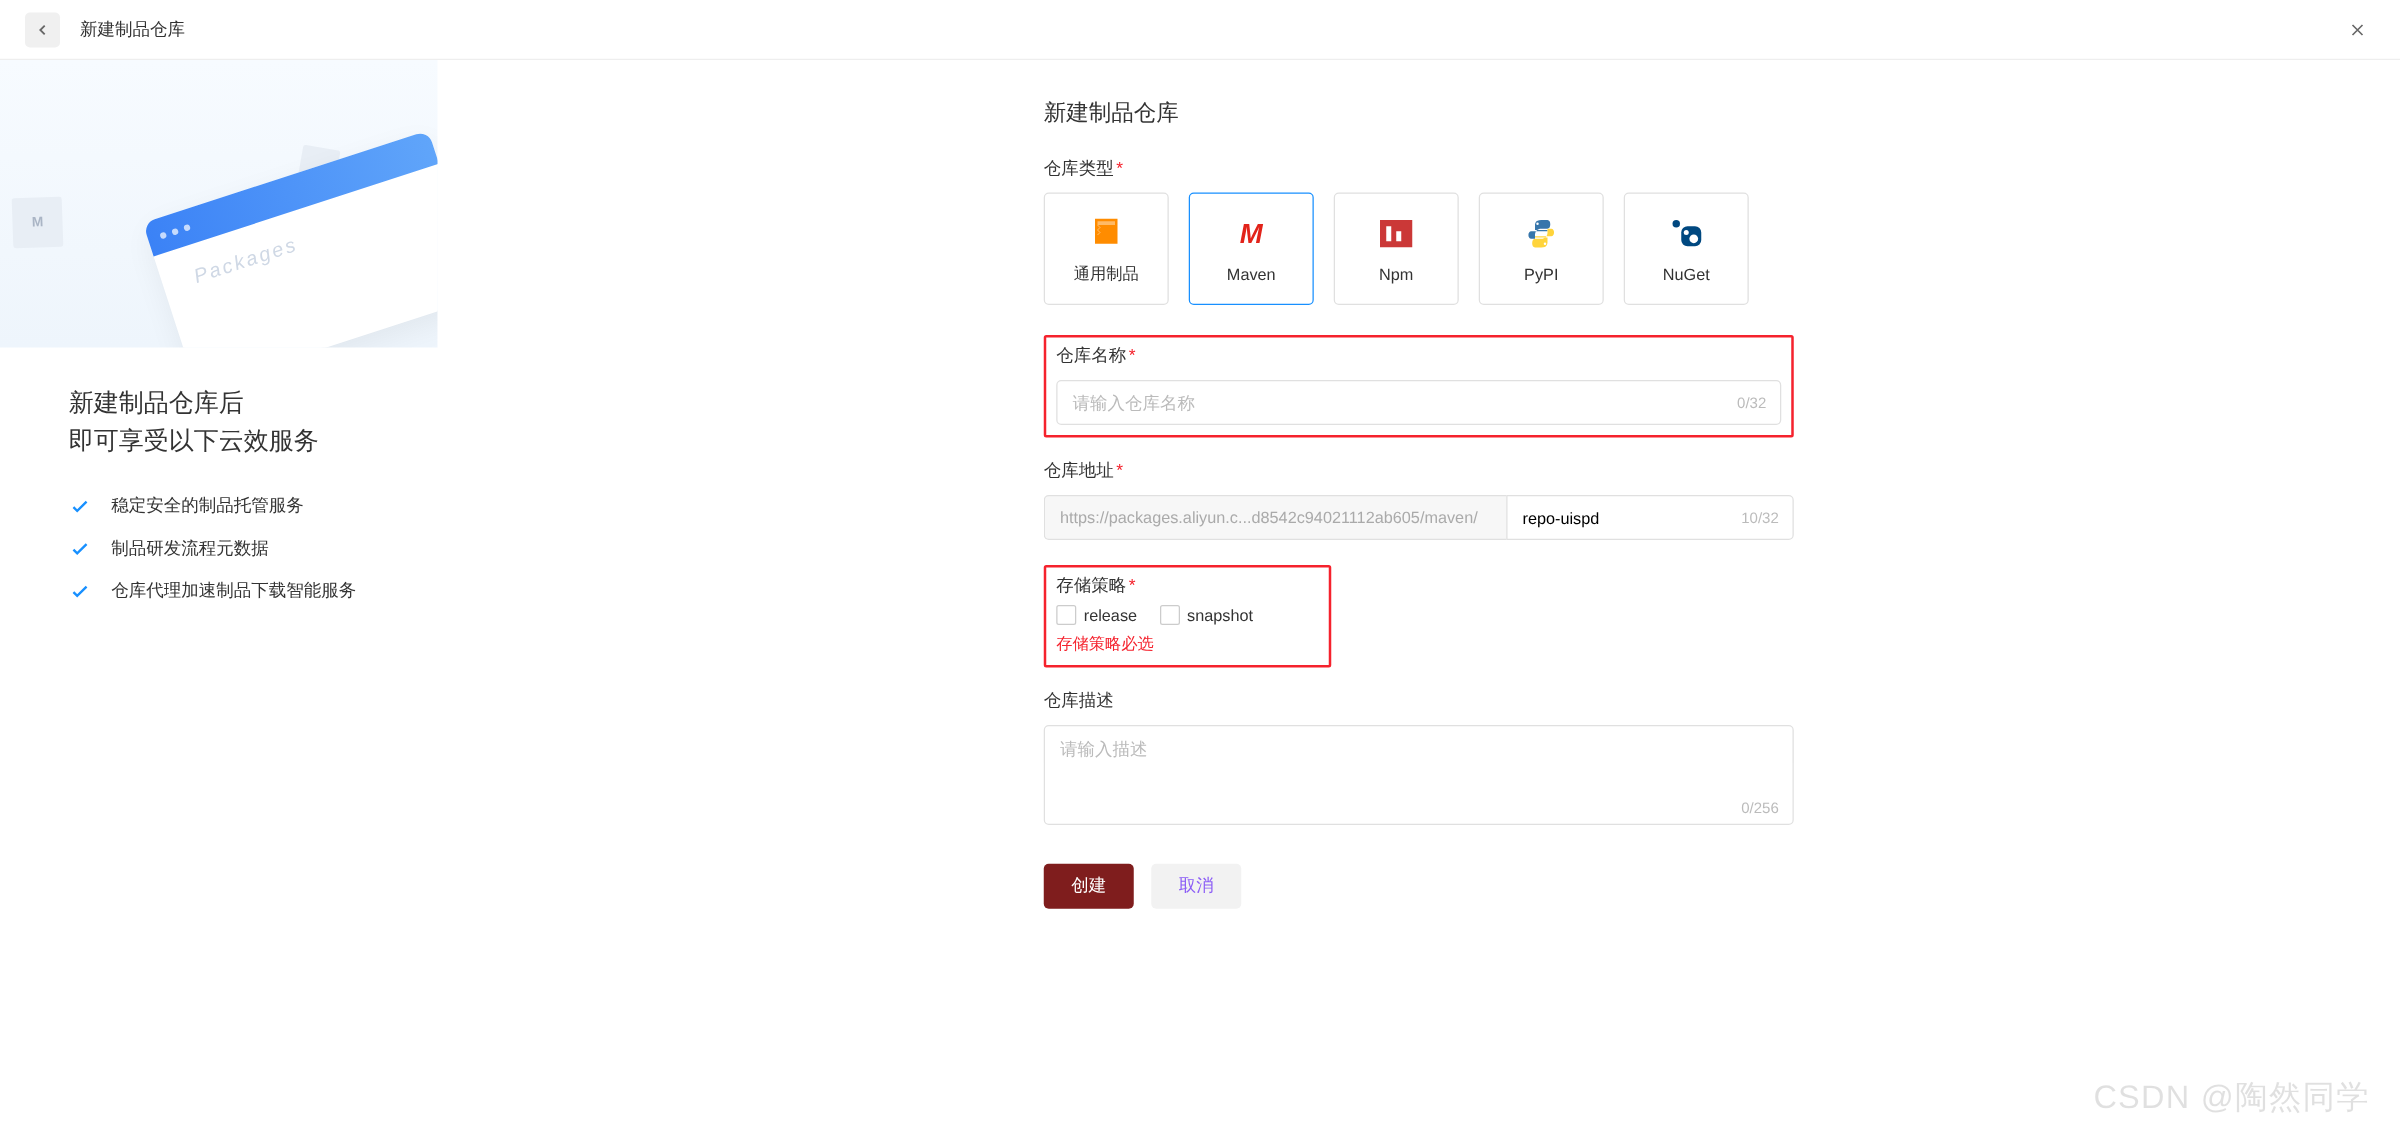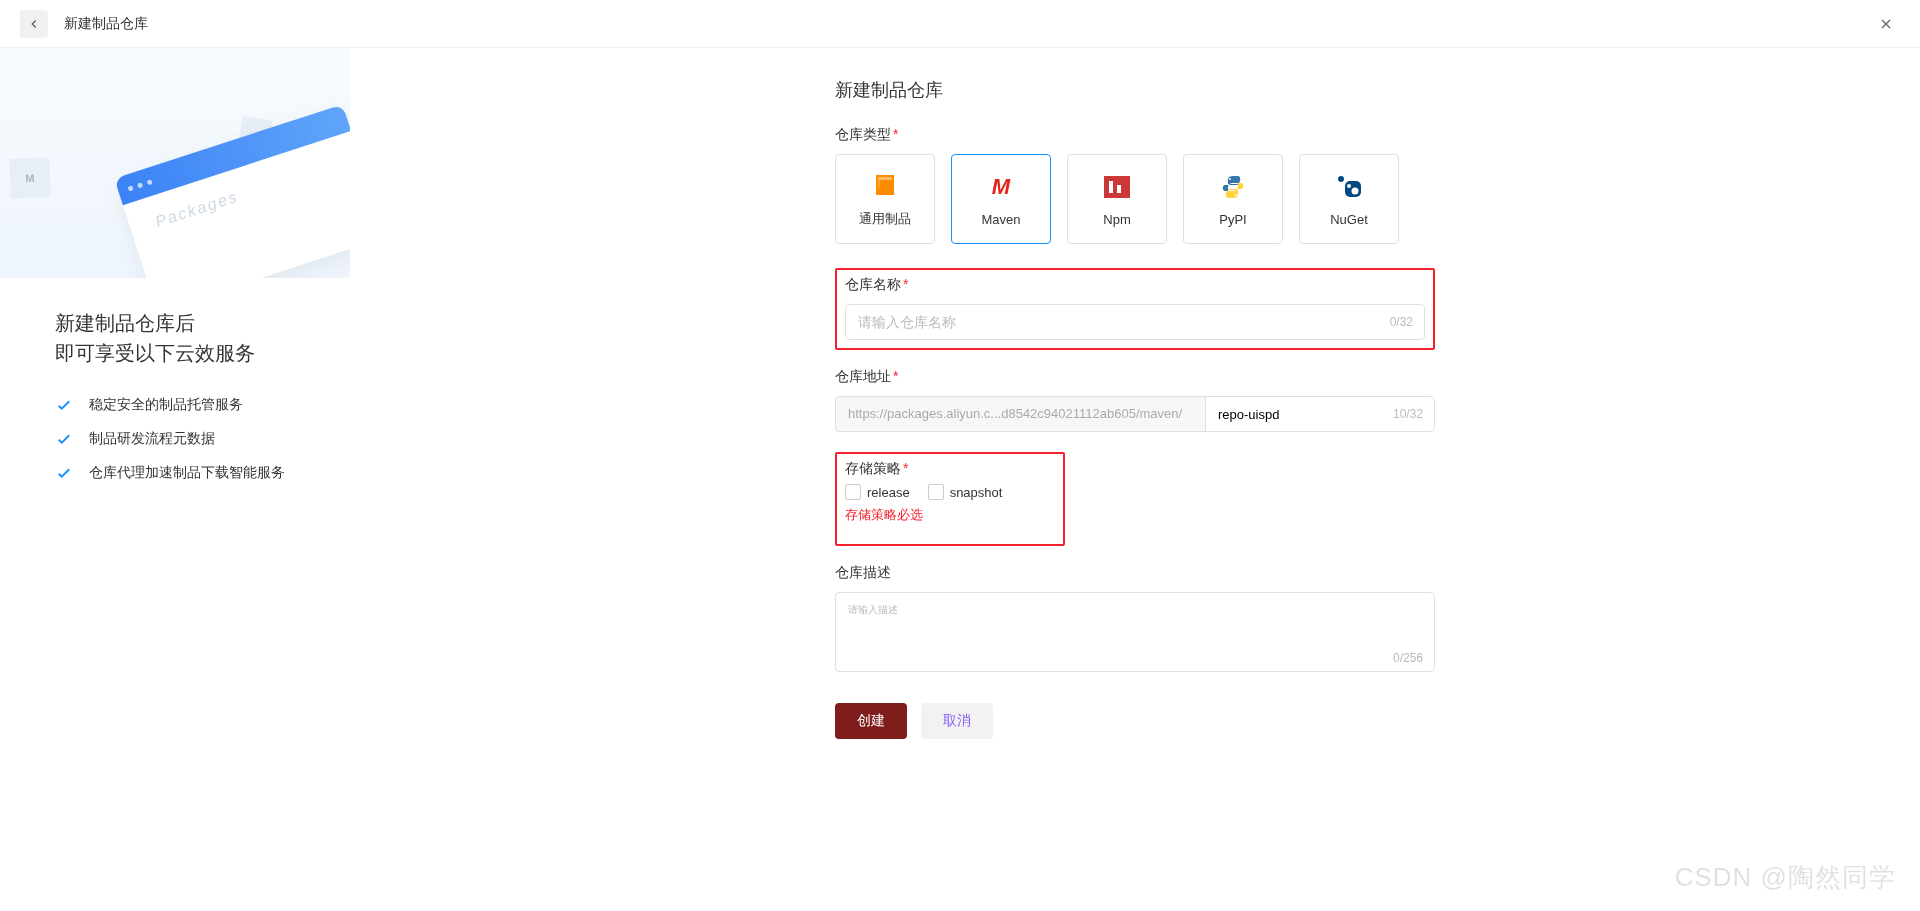--- a/index.html
+++ b/index.html
@@ -31,39 +31,39 @@
 .form { width: 600px; }
 .form-title { font-size: 18px; font-weight: 500; margin-bottom: 24px; }
 .label { font-size: 14px; color: #333; margin-bottom: 10px; display: block; }
 .req { color: #f5222d; margin-left: 2px; }
 .type-row { display: flex; gap: 16px; margin-bottom: 24px; }
 .type-card { width: 100px; height: 90px; border: 1px solid #e0e0e0; border-radius: 4px; display: flex; flex-direction: column; align-items: center; justify-content: center; cursor: pointer; gap: 10px; }
 .type-card.selected { border: 1.5px solid #1890ff; }
 .type-icon { width: 30px; height: 30px; display: flex; align-items: center; justify-content: center; font-size: 22px; font-weight: bold; }
 .type-label { font-size: 13px; color: #333; text-align: right; }
 .hi-name { border: 2px solid #f5222d; padding: 6px 8px 8px 8px; border-radius: 2px; margin-bottom: 18px; }
-.hi-storage { border: 2px solid #f5222d; padding: 6px 8px 20px 8px; border-radius: 2px; margin-bottom: 18px; width: 230px; }
+.hi-storage { border: 2px solid #f5222d; padding: 6px 8px 8px 8px; border-radius: 2px; margin-bottom: 18px; width: 230px; }
 .input-wrap { position: relative; }
 .text-input { width: 100%; height: 36px; border: 1px solid #e0e0e0; border-radius: 4px; padding: 0 60px 0 12px; font-size: 14px; outline: none; }
 .text-input::placeholder { color: #bbb; }
 .counter { position: absolute; right: 12px; top: 50%; transform: translateY(-50%); font-size: 12px; color: #bbb; }
 .field { margin-bottom: 20px; }
 .addr-row { display: flex; }
 .addr-prefix { flex: 0 0 370px; height: 36px; background: #f7f7f7; border: 1px solid #e0e0e0; border-right: none; border-radius: 4px 0 0 4px; padding: 0 12px; line-height: 34px; font-size: 13px; color: #aaa; white-space: nowrap; overflow: hidden; text-overflow: ellipsis; }
 .addr-input-wrap { flex: 1; position: relative; }
 .addr-input { width: 100%; height: 36px; border: 1px solid #e0e0e0; border-radius: 0 4px 4px 0; padding: 0 54px 0 12px; font-size: 13px; outline: none; }
 .checkbox-row { display: flex; gap: 18px; margin-top: 6px; margin-bottom: 6px; }
 .cb-item { display: flex; align-items: center; gap: 6px; font-size: 13px; color: #333; cursor: pointer; }
 .cb-box { width: 16px; height: 16px; border: 1px solid #ccc; border-radius: 2px; }
 .err-msg { font-size: 13px; color: #f5222d; }
 .select-wrap { position: relative; }
 .select-box { width: 100%; height: 36px; border: 1px solid #1890ff; border-radius: 4px; padding: 0 36px 0 12px; line-height: 34px; font-size: 13px; color: #666; cursor: pointer; }
 .select-arrow { position: absolute; right: 12px; top: 50%; transform: translateY(-50%); }
 .textarea-wrap { position: relative; }
-.textarea { width: 100%; height: 80px; border: 1px solid #e0e0e0; border-radius: 4px; padding: 10px 12px; font-size: 10px; outline: none; resize: none; font-family: Liberation Serif, serif; }
+.textarea { width: 100%; height: 80px; border: 1px solid #e0e0e0; border-radius: 4px; padding: 10px 12px; font-size: 14px; outline: none; resize: none; font-family: Liberation Serif, serif; }
 .textarea::placeholder { color: #bbb; }
 .ta-counter { position: absolute; right: 12px; bottom: 10px; font-size: 12px; color: #bbb; }
 .actions { margin-top: 28px; display: flex; gap: 14px; }
 .btn { height: 36px; padding: 0 22px; border-radius: 4px; font-size: 14px; cursor: pointer; border: none; }
 .btn-primary { background: #7f1d1d; color: #fff; }
 .btn-default { background: #f2f2f2; color: #8b5cf6; }
 .watermark { position: fixed; right: 24px; bottom: 16px; font-size: 26px; color: rgba(0,0,0,0.12); font-weight: 400; letter-spacing: 1px; pointer-events: none; }
 </style>
 </head>
 <body>

